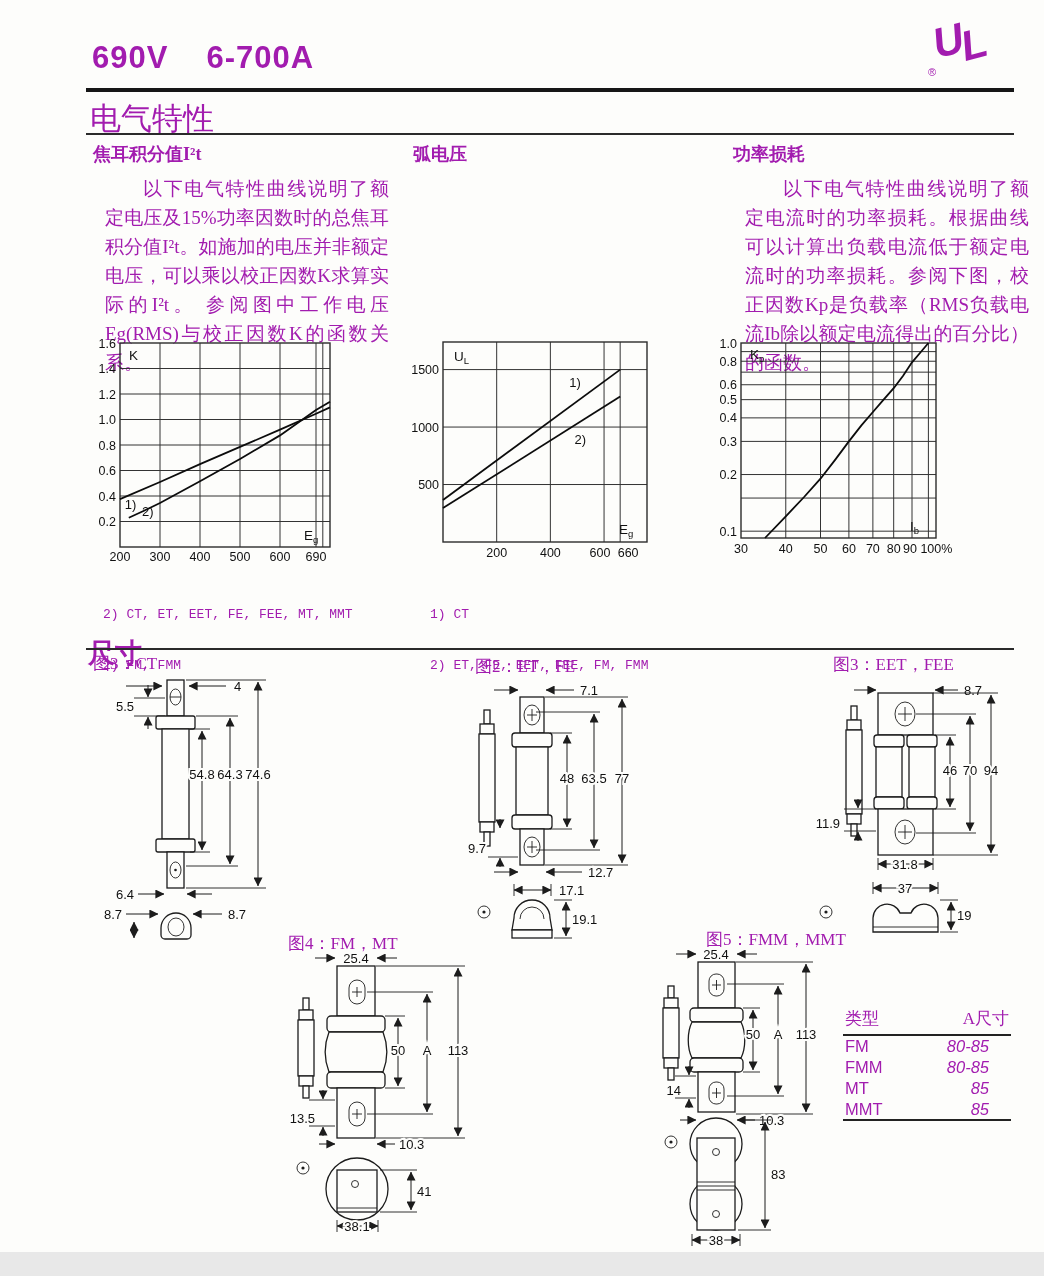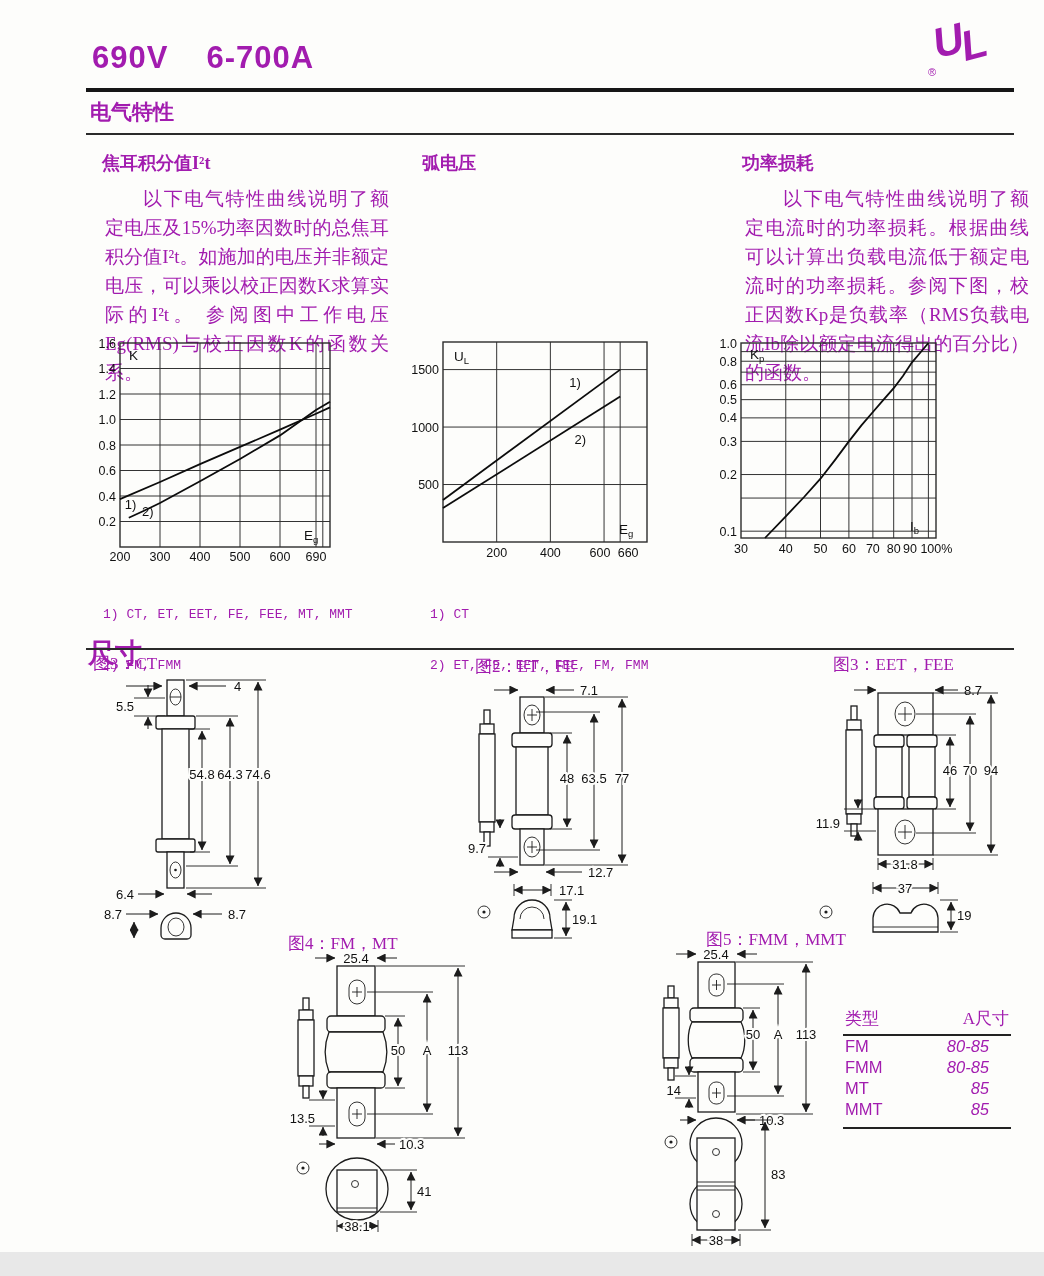--- a/index.html
+++ b/index.html
@@ -10,25 +10,25 @@
   .hdr-title{left:92px;top:40px;font-family:"Liberation Sans",sans-serif;font-weight:bold;
              font-size:31px;letter-spacing:1px;}
   .hdr-title .gap{display:inline-block;width:38px;}
   .ul-logo{right:58px;top:22px;transform:rotate(-15deg);font-family:"Liberation Sans",sans-serif;
            font-style:italic;font-weight:bold;font-size:42px;line-height:1;}
   .ul-logo .u{display:inline-block;transform:translateY(-5px);}
   .ul-logo .l{display:inline-block;transform:translateY(5px);margin-left:-4px;}
   .ul-reg{right:108px;top:66px;font-size:11px;font-family:"Liberation Sans",sans-serif;}
   .rule-thick{left:86px;top:88px;width:928px;height:4px;background:#161616;}
   .rule-thin{left:86px;width:928px;height:2px;background:#2a2a2a;}
-  .sec-h1{left:90px;top:98px;font-size:21px;font-weight:bold;}
+  .sec-h1{left:90px;top:98px;font-size:31px;font-weight:normal;}
   .sec-h2{left:88px;top:606px;font-size:27px;font-weight:bold;margin-top:29px;}
   
   .col{width:296px;}
-  .col h3{margin:9px;font-size:18px;font-weight:bold;}
+  .col h3{margin:0;font-size:18px;font-weight:bold;}
   .col p{margin:8px 0 0 12px;font-size:19px;line-height:29px;text-align:justify;text-indent:2em;}
   
   .tk{font:12.5px "Liberation Sans",sans-serif;fill:#111;}
   .ax{font:13.5px "Liberation Sans",sans-serif;fill:#111;}
   .sub{font-size:9.5px;}
   .cl{font:13px "Liberation Sans",sans-serif;fill:#111;}
   .legend{font:13px "Liberation Mono",monospace;line-height:17px;white-space:pre;}
   
   .figtitle{font-size:17px;}
   .sh{fill:#fdfdfb;stroke:#1c1c1c;stroke-width:1.3;}
@@ -37,21 +37,21 @@
   .dim{font:13px "Liberation Sans",sans-serif;fill:#111;paint-order:stroke;stroke:#fdfdfb;stroke-width:4px;}
   
   .sizetbl{left:843px;top:1006px;width:168px;font-family:"Liberation Sans",sans-serif;font-size:16.5px;}
   .sizetbl table{border-collapse:collapse;width:100%;}
   .sizetbl th{font-family:"Liberation Serif",serif;font-weight:normal;font-size:17px;
               border-bottom:2px solid #222;padding:1px 2px 4px 2px;}
   .sizetbl th:first-child{text-align:left;margin-top:27px;}
   .sizetbl th:last-child{text-align:right;}
   .sizetbl td{padding:1px 2px;}
   .sizetbl td:last-child{text-align:right;padding-right:22px;font-style:italic;}
-  .sizetbl tr:last-child td{border-bottom:2px solid #222;padding-bottom:8px;}
+  .sizetbl tr:last-child td{border-bottom:2px solid #222;padding-bottom:0;}
   .units{left:843px;top:1152px;font-size:17.5px;line-height:34px;}
   .botbar{left:78px;top:1264px;width:962px;height:9px;background:#454545;}
 </style>
 </head>
 <body>
 
 <div class="page">
 
   <svg width="0" height="0" style="position:absolute">
     <defs>
@@ -178,21 +178,21 @@
       <text class="tk" x="29" y="86.38649886467292" text-anchor="end">0.4</text>
       <text class="tk" x="29" y="68.14944950810943" text-anchor="end">0.5</text>
       <text class="tk" x="29" y="53.248695215932344" text-anchor="end">0.6</text>
       <text class="tk" x="29" y="29.73704935656349" text-anchor="end">0.8</text>
       <text class="tk" x="29" y="11.5" text-anchor="end">1.0</text>
       <text class="ax" x="42" y="23">K<tspan class="sub" dy="3">p</tspan></text>
       <text class="ax" x="202" y="195">I<tspan class="sub" dy="3">b</tspan></text>
     </svg>
 
   <div class="abs legend" style="left:103px;top:572px">
-    <div>1) CT, ET, EET, FE, FEE, MT, MMT</div>
+    <div>2) CT, ET, EET, FE, FEE, MT, MMT</div>
     <div>2) FM, FMM</div>
   </div>
   <div class="abs legend" style="left:430px;top:572px">
     <div>1) CT</div>
     <div>2) ET, FE, EET, FEE, FM, FMM</div>
   </div>
 
   <div class="abs sec-h2">尺寸</div>
   <div class="abs rule-thin" style="top:648px"></div>
 

